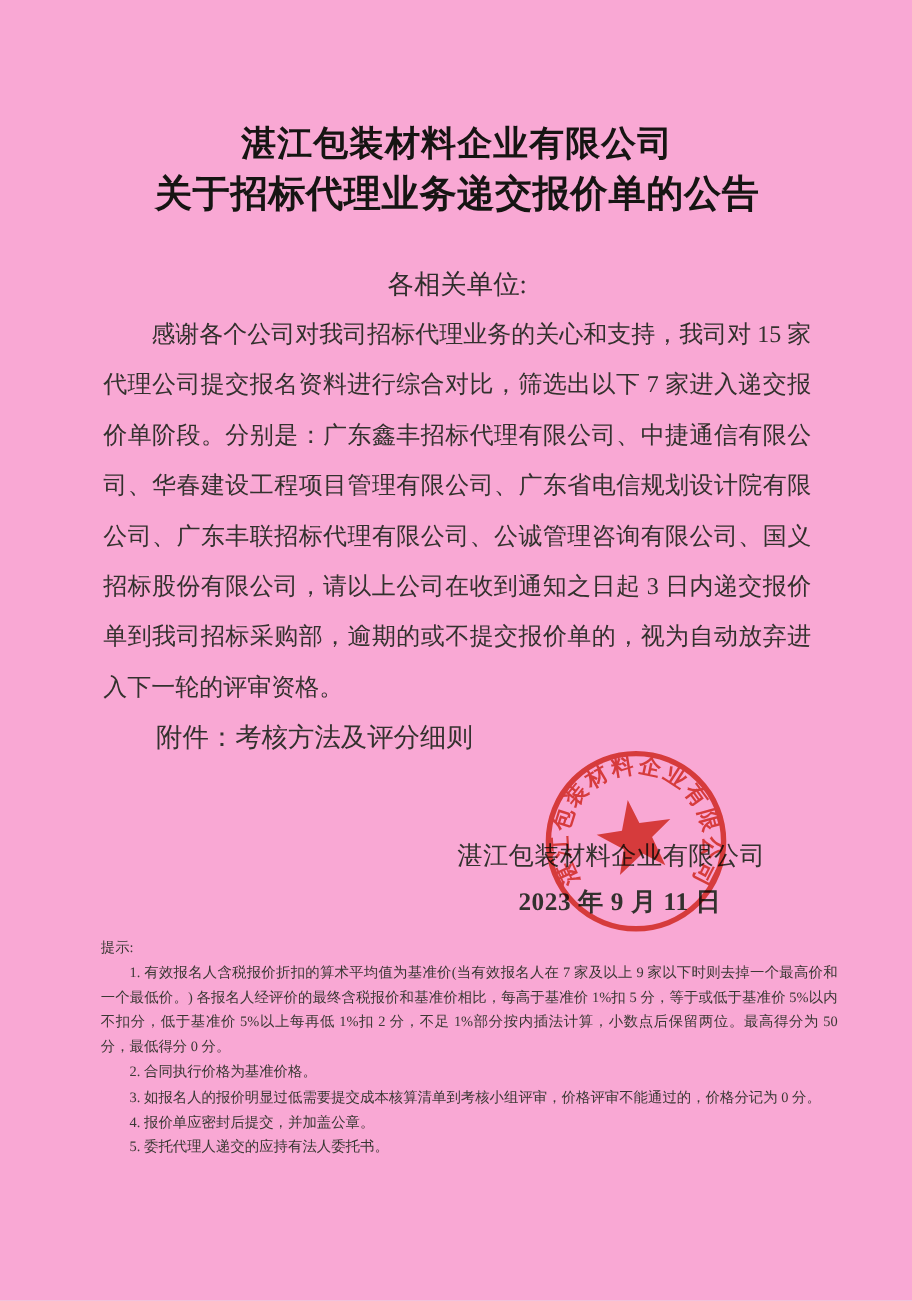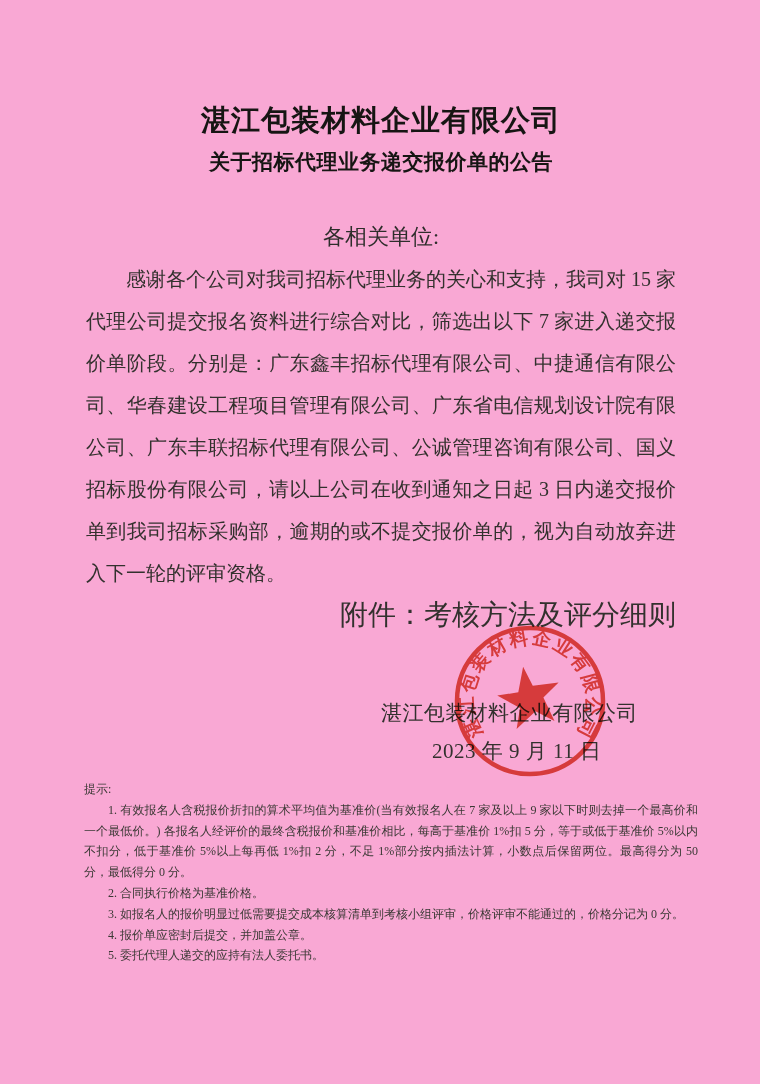--- a/index.html
+++ b/index.html
@@ -8,29 +8,29 @@
     width:760px; height:1084px;
     margin:0 auto;
     background:#f9a8d4;
     overflow:hidden;
     color:#2e2d2b;
     font-family:"Liberation Serif","DejaVu Serif",serif;
   }
   .content { position:absolute; left:0; top:0; width:760px; padding:100px 84px 0 86px; box-sizing:border-box; }
   .title { text-align:center; font-family:"Liberation Sans","DejaVu Sans",sans-serif; font-weight:700; color:#161513; }
   .title-line1 { font-size:29px; line-height:40px; letter-spacing:1px; }
-  .title-line2 { font-size:21px; line-height:44px; letter-spacing:0.5px; }
+  .title-line2 { font-size:31px; line-height:44px; letter-spacing:0.5px; }
   .salutation { margin-top:32px; font-size:22px; line-height:42px;text-align:center; }
   .body-para {
     margin:0; font-size:20px; line-height:42px;
     text-indent:2em; text-align:justify; color:#33312e;
   }
-  .attachment { margin:0; font-size:28px; line-height:42px; text-indent:2em; color:#33312e;text-align:right; }
+  .attachment { margin:0; font-size:22px; line-height:42px; text-indent:2em; color:#33312e; }
   .sig-company { position:absolute; left:381px; top:699px; font-size:21px; letter-spacing:0.4px; color:#33312e; white-space:nowrap; }
-  .sig-date { position:absolute; left:432px; top:737px; font-size:21px; letter-spacing:0.5px; color:#33312e; white-space:nowrap; }
+  .sig-date { position:absolute; left:432px; top:737px; font-size:21px; letter-spacing:0.5px; color:#33312e; white-space:nowrap;font-weight:bold; }
   .seal { position:absolute; left:450px; top:621px; width:160px; height:160px; mix-blend-mode:multiply; opacity:0.88; }
   .notes {
     position:absolute; left:84px; top:779px; width:614px;
     font-size:12px; line-height:20.8px; color:#3a3834; text-align:justify;
   }
   .notes-heading { margin:0; }
   .notes p.note-item { margin:0; text-indent:2em; }
 </style>
 </head>
 <body>

